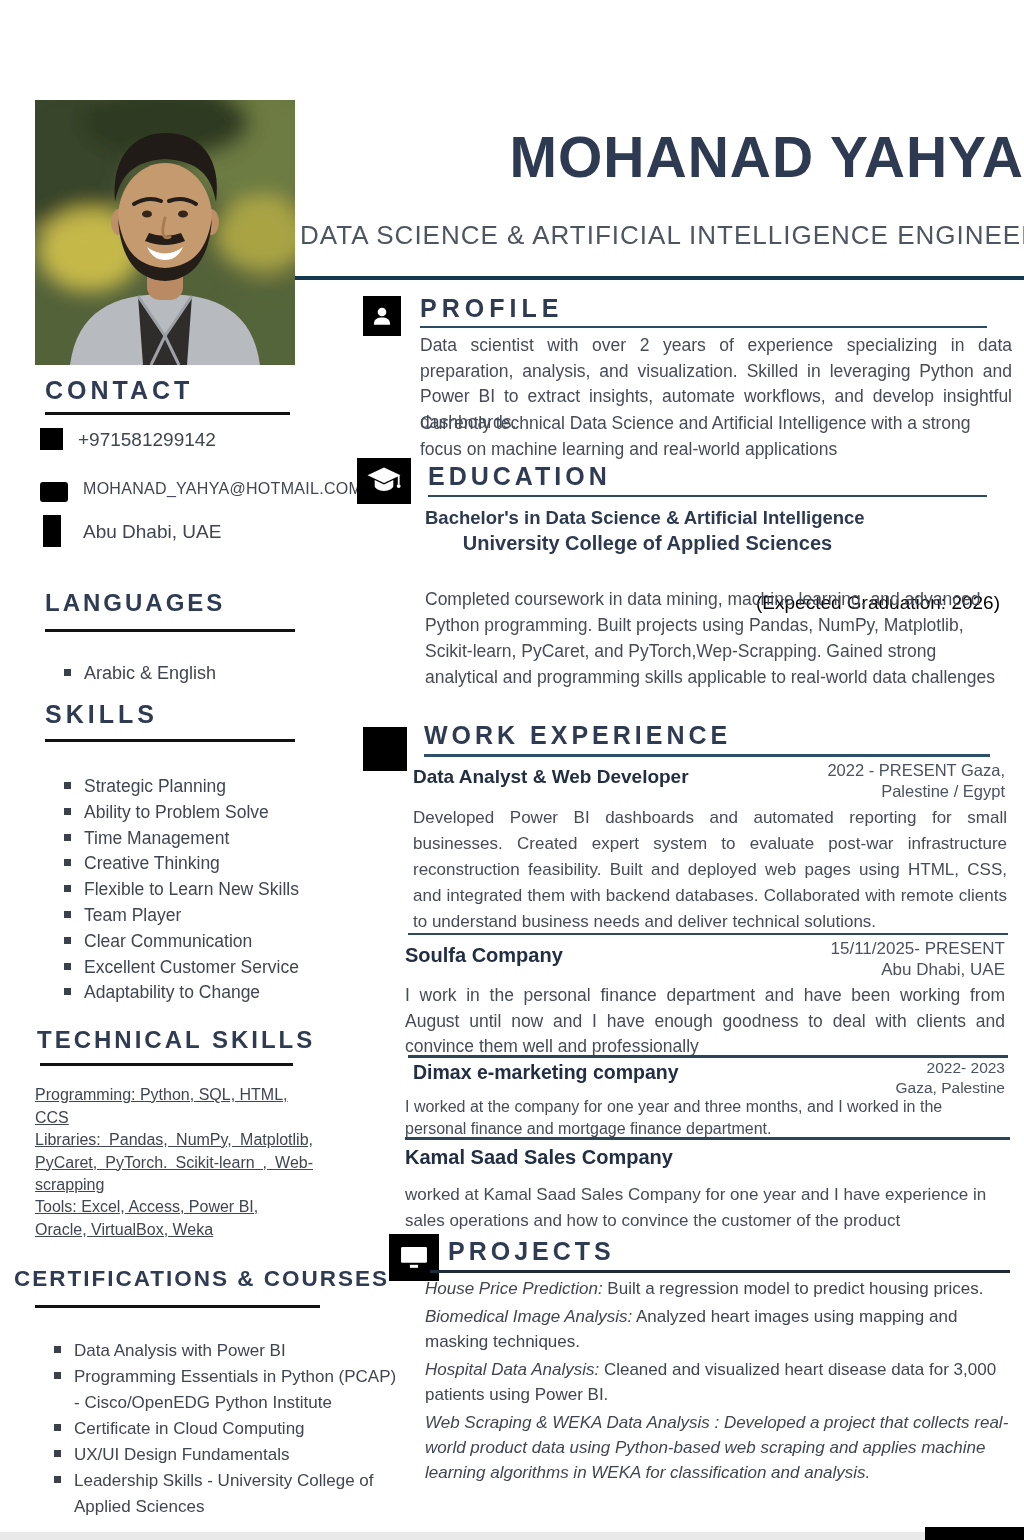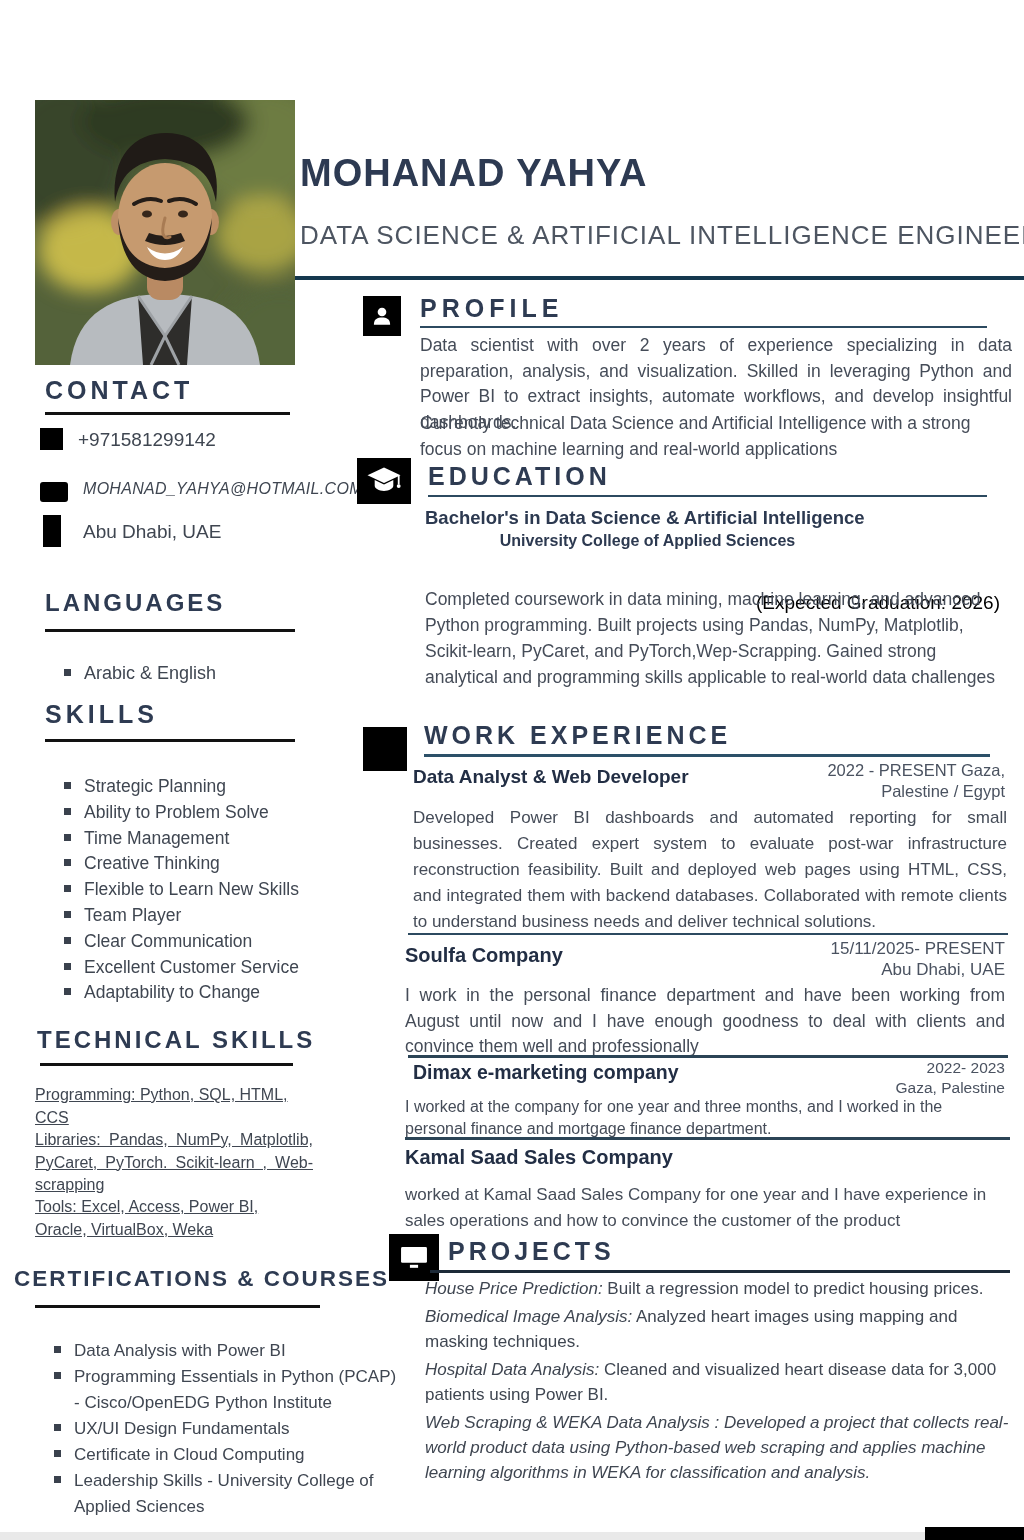--- a/index.html
+++ b/index.html
@@ -6,35 +6,35 @@
   #page{position:relative;width:1024px;height:1540px;background:#ffffff;overflow:hidden;
         font-family:"Liberation Sans",sans-serif;color:#454c58;}
   .abs{position:absolute;}
 
   
   .sec-head{font-weight:bold;color:#2e3b52;letter-spacing:4px;font-size:25px;white-space:nowrap;}
   .rule{background:#1d3a50;height:3px;}
   .rule-thin{background:#2c4a60;height:2px;}
 
   
-  .name{left:300px;top:152px;width:724px;text-align:left;font-size:38px;font-weight:bold;
+  .name{left:300px;top:124px;width:724px;text-align:right;font-size:57px;font-weight:bold;
         letter-spacing:1px;color:#2d3a52;white-space:nowrap;}
   .subtitle{left:300px;top:220px;width:724px;text-align:center;font-size:26px;color:#4d5561;
         letter-spacing:1px;white-space:nowrap;}
   .header-rule{left:295px;top:276px;width:729px;height:4px;background:#15384e;}
 
   
   .photo{left:35px;top:100px;width:260px;height:265px;}
 
   
   .contact-head{left:45px;top:376px;}
   .contact-rule{left:45px;top:412px;width:245px;background:#121212;}
   .c-icon{background:#000;}
   .c-text{font-size:19px;color:#3f4651;white-space:nowrap;}
-  .email-text{font-size:16px;letter-spacing:0.3px;font-style:italic;}
+  .email-text{font-size:16px;letter-spacing:0.3px;}
 
   .lang-head{left:45px;top:589px;letter-spacing:3px;font-size:24px;}
   .lang-rule{left:45px;top:629px;width:250px;background:#121212;}
 
   .skills-head{left:45px;top:700px;}
   .skills-rule{left:45px;top:739px;width:250px;background:#121212;}
 
   .blist{list-style:none;margin:16px;padding:0;}
   .blist li{display:flex;align-items:flex-start;font-size:17.5px;color:#3f4651;}
   .bullet{flex:0 0 auto;width:7px;height:7px;background:#3a414d;margin:8px 13px 0 0;}
@@ -62,21 +62,21 @@
   .profile-head{left:420px;top:294px;letter-spacing:5px;font-size:25px;}
   .profile-rule{left:420px;top:326px;width:567px;}
   .profile-p1{left:420px;top:333px;width:592px;font-size:17.5px;line-height:25.5px;text-align:justify;}
   .profile-p2{left:420px;top:411px;width:592px;font-size:17.5px;line-height:25.5px;}
 
   
   .edu-icon{left:357px;top:458px;width:54px;height:46px;}
   .edu-head{left:428px;top:462px;letter-spacing:4px;font-size:25px;}
   .edu-rule{left:428px;top:495px;width:559px;}
   .edu-degree{left:425px;top:507px;font-size:18.5px;font-weight:bold;color:#2c3950;white-space:nowrap;}
-  .edu-school{left:425px;top:532px;width:445px;text-align:center;font-size:16px;font-weight:bold;color:#2c3950;}
+  .edu-school{left:425px;top:532px;width:445px;text-align:center;font-size:20px;font-weight:bold;color:#2c3950;}
   .edu-grad{left:600px;top:592px;width:400px;text-align:right;font-size:19px;color:#000000;}
   .edu-desc{left:425px;top:586px;width:578px;font-size:17.5px;line-height:26px;}
 
   
   .work-icon{left:363px;top:727px;width:44px;height:44px;background:#000;}
   .work-head{left:424px;top:721px;letter-spacing:4px;font-size:25px;}
   .work-rule{left:424px;top:754px;width:566px;height:3px;background:#2c5068;}
   .job-title{font-weight:bold;color:#222e44;white-space:nowrap;}
   .job-dates{text-align:right;color:#4a5260;line-height:21px;}
   .j1-title{left:413px;top:766px;font-size:19px;}
@@ -229,25 +229,25 @@
     <li>
         <span class="bullet"></span>
         <span>Data Analysis with Power BI</span>
       </li>
     <li>
         <span class="bullet"></span>
         <span>Programming Essentials in Python (PCAP) - Cisco/OpenEDG Python Institute</span>
       </li>
     <li>
         <span class="bullet"></span>
+        <span>Certificate in Cloud Computing</span>
+      </li>
+    <li>
+        <span class="bullet"></span>
         <span>UX/UI Design Fundamentals</span>
-      </li>
-    <li>
-        <span class="bullet"></span>
-        <span>Certificate in Cloud Computing</span>
       </li>
     <li>
         <span class="bullet"></span>
         <span>Leadership Skills - University College of Applied Sciences</span>
       </li>
   </ul>
 
   <div class="abs icon-box profile-icon">
     <svg width="26" height="26" viewBox="0 0 24 24">
         <circle cx="12" cy="8.3" r="4" fill="#fff"></circle>

